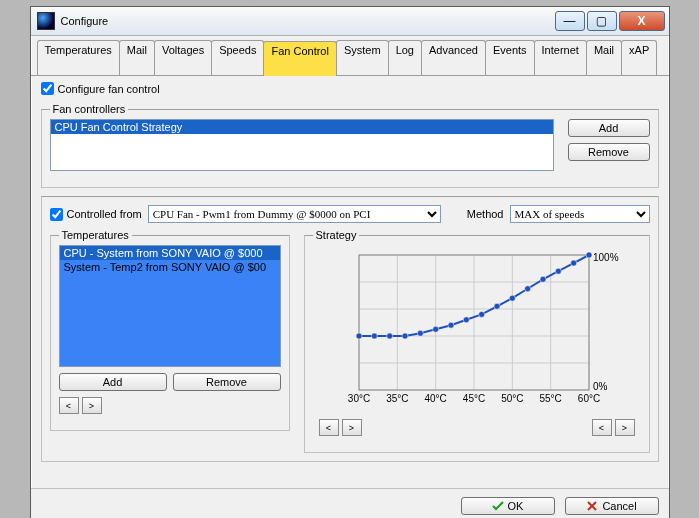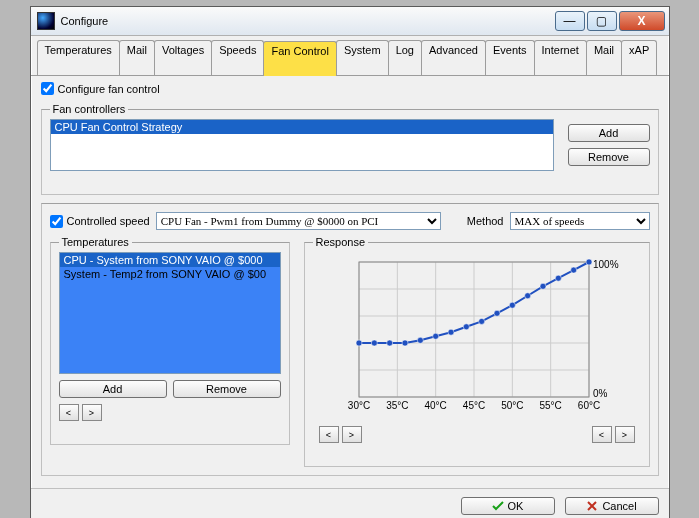--- a/index.html
+++ b/index.html
@@ -9,21 +9,21 @@
   .titlebar .title{flex:1}
   .wbtn{width:28px;height:18px;margin-left:2px;border:1px solid #4a6b8c;border-radius:3px;background:linear-gradient(#eaf3fb,#c7ddf2);display:flex;align-items:center;justify-content:center;font-family:Arial;font-size:12px}
   .wbtn.close{width:44px;background:linear-gradient(#e9967a,#d04a2a);color:#fff;font-weight:bold}
   .wbtns{display:flex;margin-right:4px}
   .tabs{display:flex;padding:4px 6px 0 6px;border-bottom:1px solid #9c9c9c;gap:0}
   .tab{padding:3px 7px 4px 7px;border:1px solid #9c9c9c;border-bottom:none;background:#f0f0f0;margin-right:-1px;border-radius:3px 3px 0 0;white-space:nowrap}
   .tab.active{background:#fde047;position:relative;top:1px;padding-bottom:19px}
   .body{padding:6px 10px}
   .chk{display:inline-flex;align-items:center;gap:4px}
   .chk input{margin:0}
-  fieldset{border:1px solid #c0c0c0;border-top:1px solid #a0a0a0;margin:6px 0 0 0;padding:4px 8px 23px 8px}
+  fieldset{border:1px solid #c0c0c0;border-top:1px solid #a0a0a0;margin:6px 0 0 0;padding:4px 8px 16px 8px}
   legend{padding:0 3px}
   .listbox{border:1px solid #7f9db9;background:#fff;height:50px;overflow:auto}
   .listbox .item{padding:1px 4px}
   .listbox .item.sel{background:#1a63c7;color:#fff}
   .sidebtns{display:flex;flex-direction:column;gap:6px;margin-left:8px}
   .btn{min-width:60px;padding:2px 10px;border:1px solid #707070;background:linear-gradient(#fdfdfd,#e3e3e3);border-radius:3px;text-align:center;cursor:default}
   .row{display:flex;align-items:center;gap:6px}
   select,input[type=text]{border:1px solid #7f9db9;background:#fff;font:11px Tahoma;height:18px}
   .temps{width:240px}
   .tempbox{border:1px solid #7f9db9;background:#3b82f6;height:120px;overflow:hidden}
@@ -72,36 +72,36 @@
     </div>
 
   <div class="body">
     <label class="chk">
       <input type="checkbox" id="advchk" checked="" style="">
       <span>Configure fan control</span>
     </label>
 
     <fieldset>
       <legend>Fan controllers</legend>
-      <div class="row" style="align-items:center">
+      <div class="row" style="align-items:flex-start">
         <div class="listbox" style="flex:1" id="ctrllist">
             <div class="item sel">CPU Fan Control Strategy</div>
           </div>
         <div class="sidebtns">
           <div class="btn">Add</div>
           <div class="btn">Remove</div>
         </div>
       </div>
     </fieldset>
 
     <div style="border:1px solid #c0c0c0;border-top:1px solid #a0a0a0;margin-top:8px;padding:8px">
       <div class="row">
         <label class="chk">
           <input type="checkbox" id="cschk" checked="" style="">
-          <span>Controlled speed</span>
+          <span>Controlled from</span>
         </label>
         <select style="flex:1" id="cssel"><option>CPU Fan - Pwm1 from Dummy @ $0000 on PCI</option></select>
         <span style="margin-left:20px">Method</span>
         <select style="width:140px" id="methsel"><option>MAX of speeds</option></select>
       </div>
 
       <div class="row" style="align-items:flex-start;margin-top:6px">
         <div class="temps">
           <fieldset style="margin:0">
             <legend>Temperatures</legend>
@@ -117,21 +117,21 @@
               <div class="arrows">
                 <div class="sm">&lt;</div>
                 <div class="sm">&gt;</div>
               </div>
             </div>
           </fieldset>
         </div>
 
         <div class="response">
           <fieldset style="margin:0">
-            <legend>Response</legend>
+            <legend>Strategy</legend>
             <div class="chartwrap">
               <svg id="chart" width="310" height="170">
                   <line x1="40" y1="10" x2="40" y2="145" stroke="#ccc"></line>
                   <line x1="78.33333333333334" y1="10" x2="78.33333333333334" y2="145" stroke="#ccc"></line>
                   <line x1="116.66666666666667" y1="10" x2="116.66666666666667" y2="145" stroke="#ccc"></line>
                   <line x1="155" y1="10" x2="155" y2="145" stroke="#ccc"></line>
                   <line x1="193.33333333333334" y1="10" x2="193.33333333333334" y2="145" stroke="#ccc"></line>
                   <line x1="231.66666666666666" y1="10" x2="231.66666666666666" y2="145" stroke="#ccc"></line>
                   <line x1="270" y1="10" x2="270" y2="145" stroke="#ccc"></line>
                   <line x1="40" y1="10" x2="270" y2="10" stroke="#ccc"></line>

